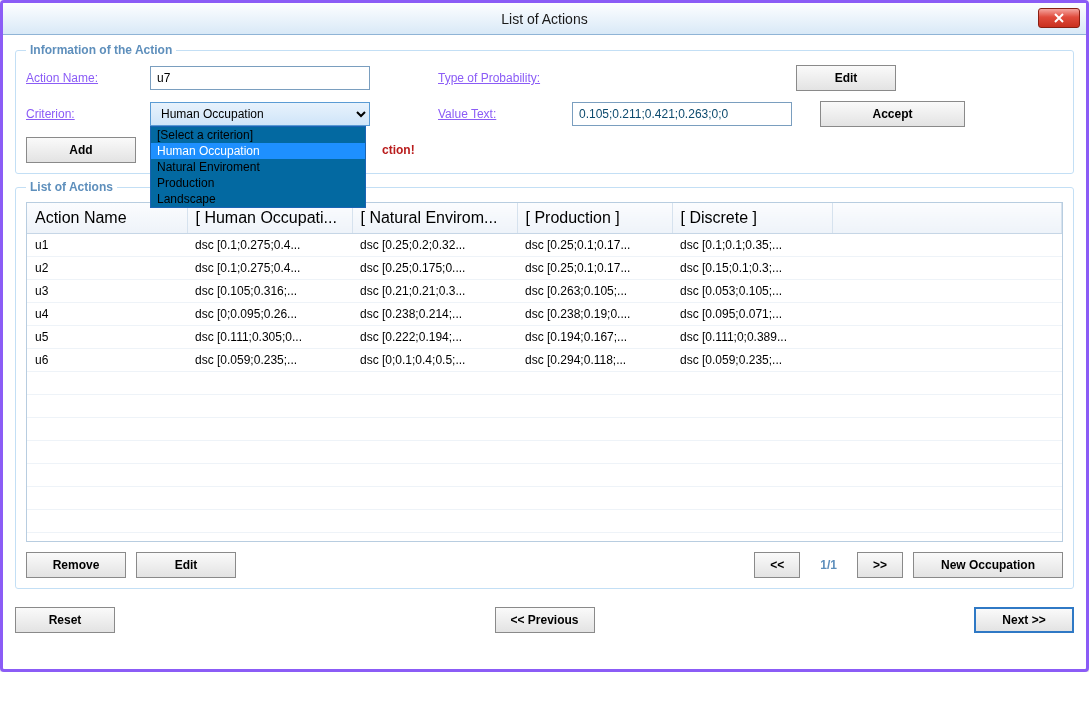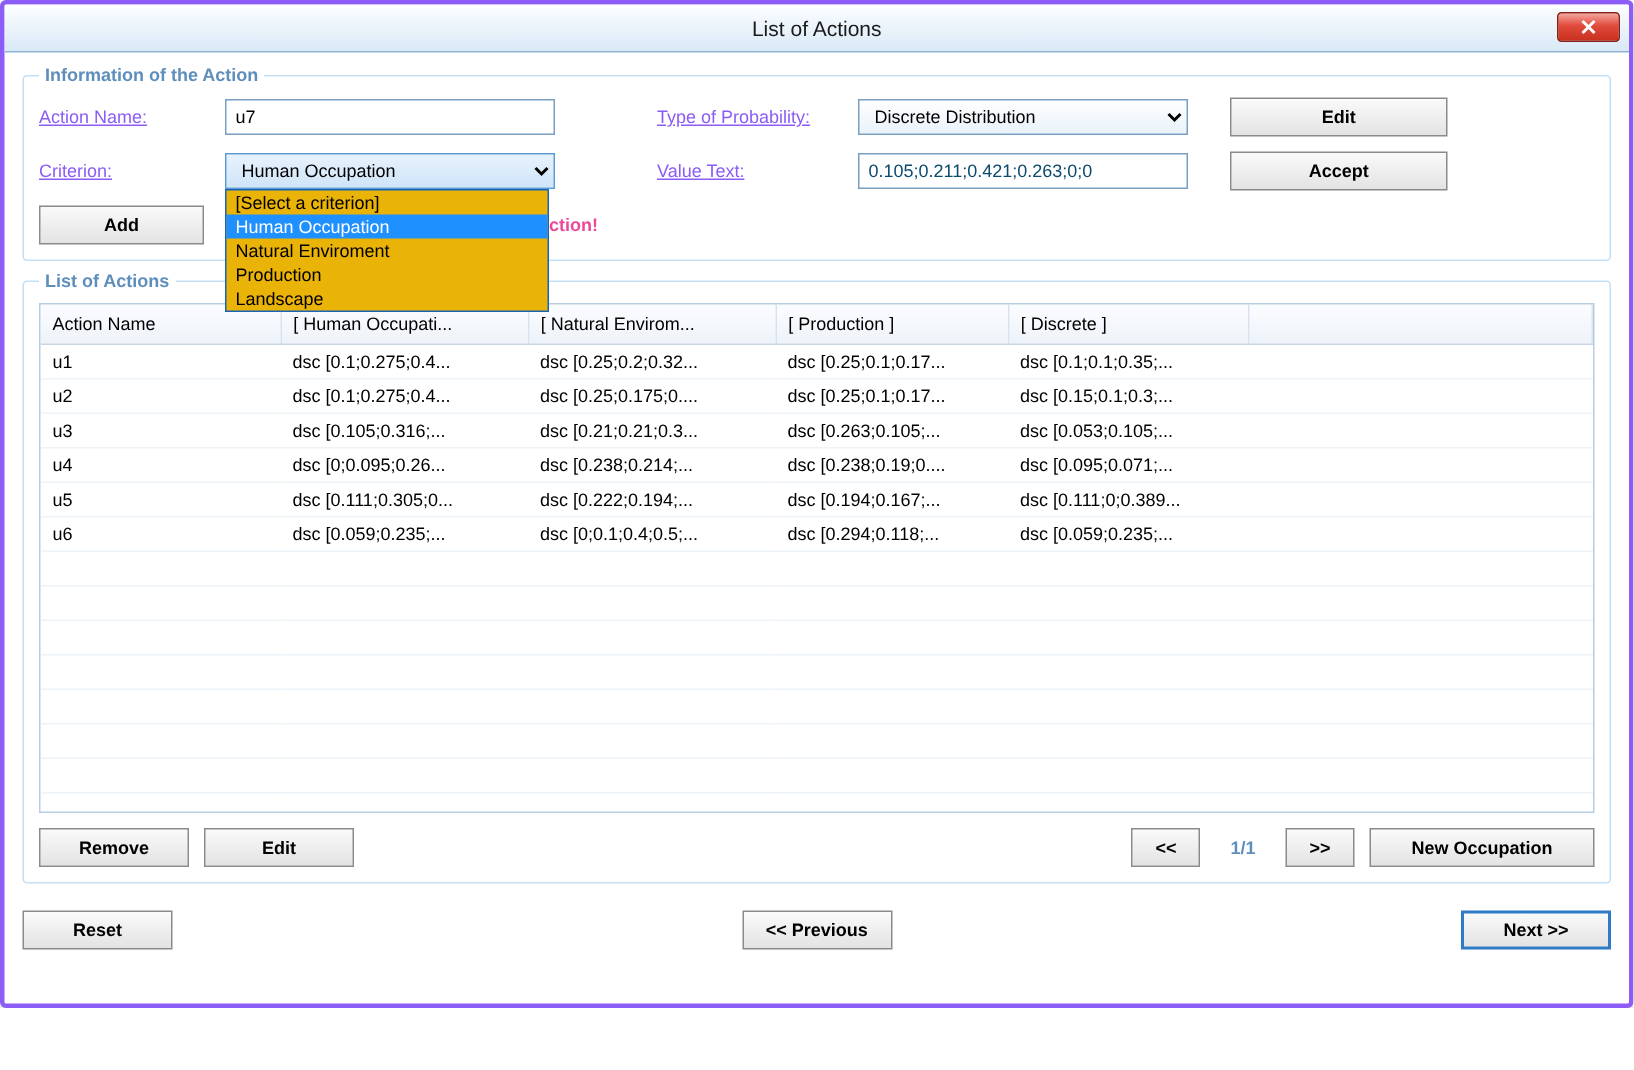--- a/index.html
+++ b/index.html
@@ -63,48 +63,48 @@
     background:linear-gradient(#fafafa,#e3e3e3);
     border:1px solid #8a8a8a;
     font-family:inherit; font-size:12px;
     cursor:pointer;
     display:flex;align-items:center;justify-content:center;
     padding:0 14px;
     white-space:nowrap;
   }
   .btn.strong { font-weight:bold;}
   .btn.primary { border:2px solid #2f79c5; font-weight:bold;}
-  .add-row { display:flex; align-items:center; margin-top:4px;}
-  .success-msg { color:#ec4899; font-weight:bold;}
+  .add-row { display:flex; align-items:center; gap:16px; margin-top:4px;}
+  .success-msg { color:#b91c1c; font-weight:bold;}
   
   .dropdown {
     position:absolute;
     border:1px solid #1b64b4;
-    background:#eab308;
+    background:#0369a1;
     width:216px;
     z-index:50;
     font-size:12px;
   }
   .dropdown .opt { padding:1px 6px; cursor:default; }
   .dropdown .opt.selected { background:#1e90ff; color:#fff; }
   
   .table-wrap {
     border:1px solid #b8cde0;
     height:340px;
     background:#fff;
     overflow:hidden;
   }
   table { width:100%; border-collapse:collapse; table-layout:fixed;}
   thead th {
     text-align:left; font-weight:normal;
     background:linear-gradient(#fbfcfe,#eef3f9);
     border-right:1px solid #d6e2ee;
     border-bottom:1px solid #c6d6e6;
     padding:6px 8px;
-    font-size:12px;
+    font-size:16px;
     white-space:nowrap; overflow:hidden; text-overflow:ellipsis;
   }
   tbody td {
     border-bottom:1px solid #eef3f8;
     padding:4px 8px;
     white-space:nowrap; overflow:hidden; text-overflow:ellipsis;
     font-size:12px;
   }
   tbody tr.empty td { height:22px; }
   .footer-row {
@@ -135,23 +135,20 @@
   <div class="body">
 
     <fieldset>
       <legend>Information of the Action</legend>
 
       <div class="row1">
         <span class="ulabel">Action Name:</span>
         <input class="text" type="text" value="u7" style="">
         <span></span>
         <span class="ulabel">Type of Probability:</span>
-        <select class="combo">
-          <option>Discrete Distribution</option>
-        </select>
         <span></span>
         <button class="btn strong">Edit</button>
       </div>
 
       <div class="row2">
         <span class="ulabel">Criterion:</span>
         <div class="criterion-select-wrap">
           <select class="combo" style="width:100%;background:linear-gradient(#e8f2fc,#cfe5f9);border:1px solid #5a9bd4;">
             <option>Human Occupation</option>
           </select>

